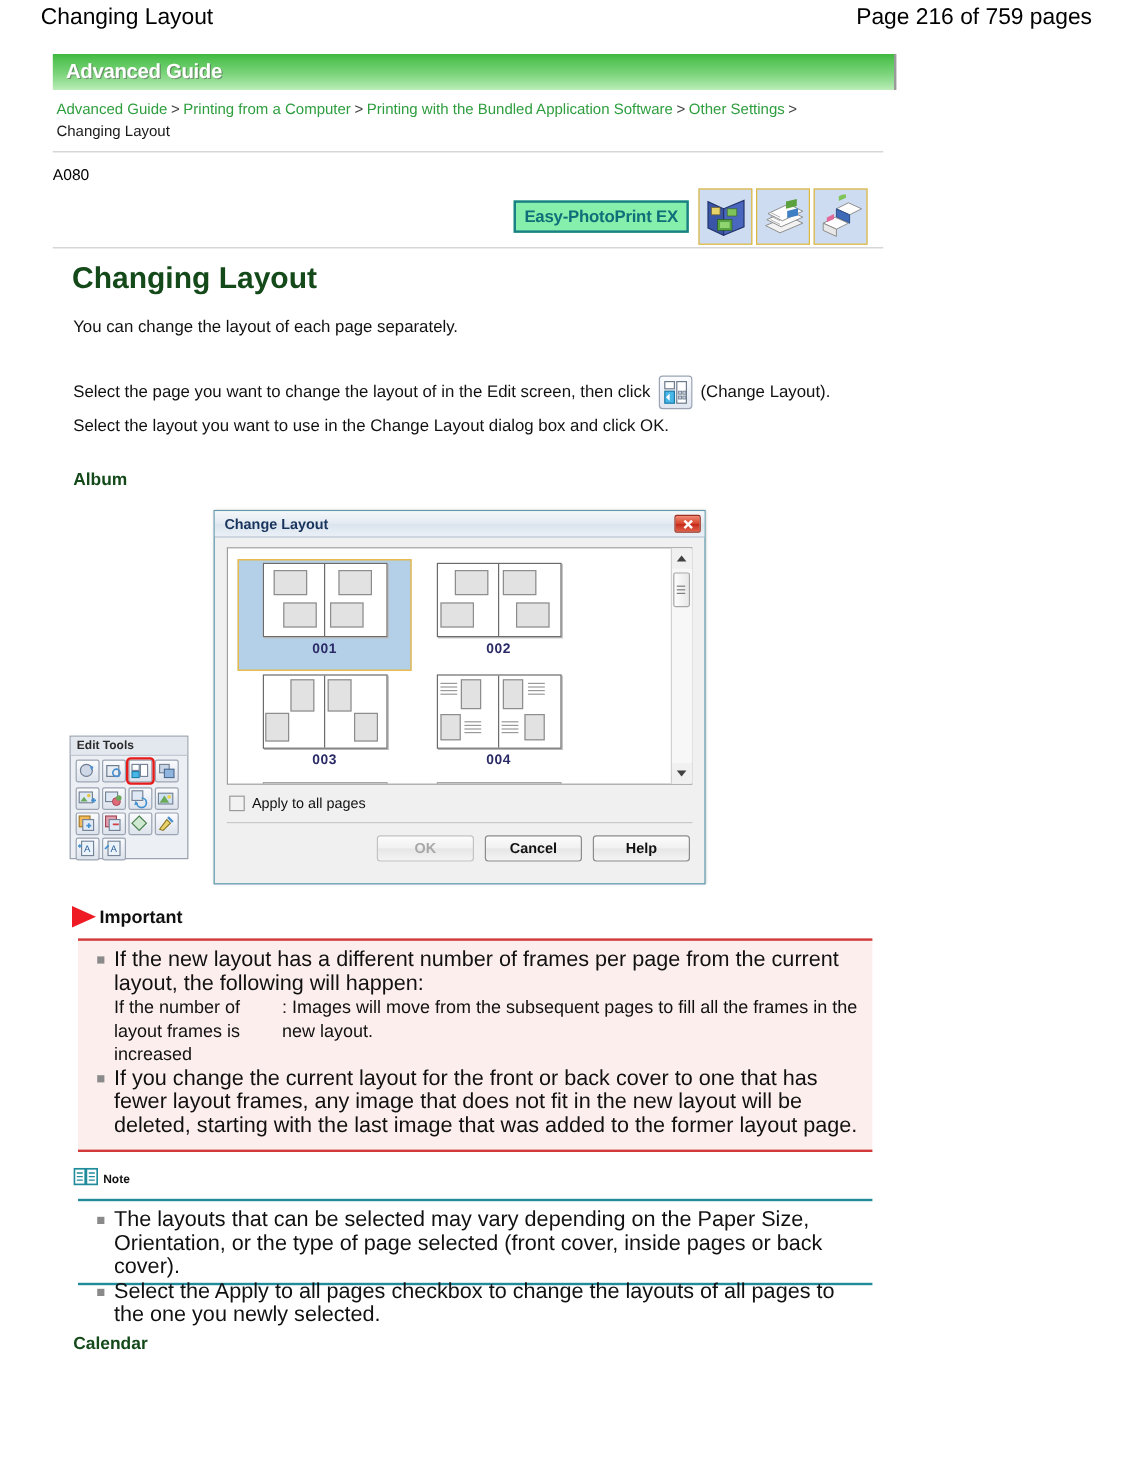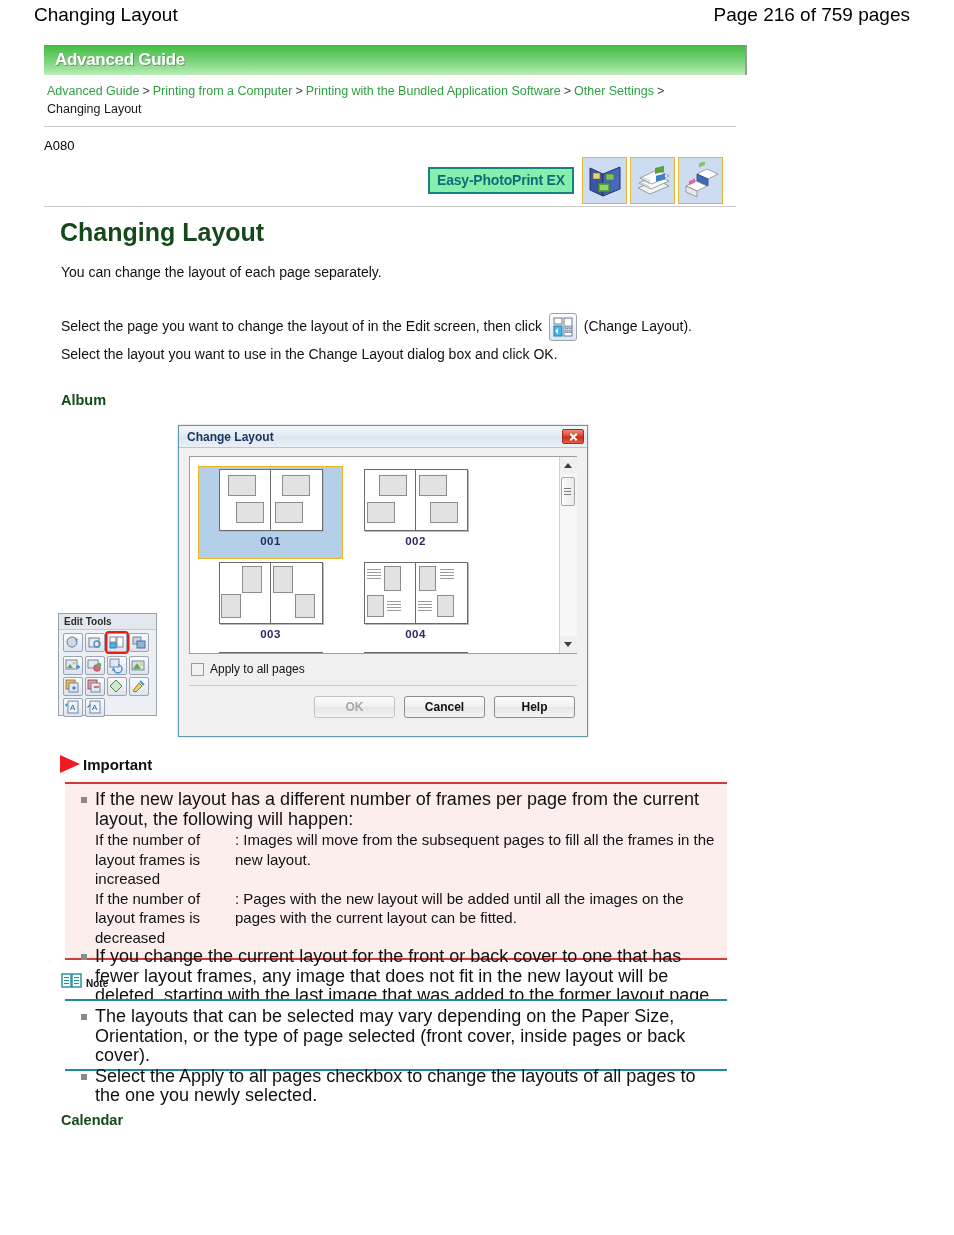--- a/index.html
+++ b/index.html
@@ -679,24 +679,20 @@
 </div>
 <div class="imp-box">
   <div class="bullet-li">
     <span class="bullet-sq"></span>
     <span>If the new layout has a different number of frames per page from the current layout, the following will happen:</span>
   </div>
   <div class="def-row">
     <span class="def-term">If the number of layout frames is increased</span>
     <span class="def-desc">: Images will move from the subsequent pages to fill all the frames in the new layout.</span>
   </div>
-  <div class="def-row">
-    <span class="def-term">If the number of layout frames is decreased</span>
-    <span class="def-desc">: Pages with the new layout will be added until all the images on the pages with the current layout can be fitted.</span>
-  </div>
   <div class="bullet-li">
     <span class="bullet-sq"></span>
     <span>If you change the current layout for the front or back cover to one that has fewer layout frames, any image that does not fit in the new layout will be deleted, starting with the last image that was added to the former layout page.</span>
   </div>
 </div>
 
 <div class="note-head">
   <span>
     <svg width="21" height="18" viewBox="0 0 21 18">
       <rect x="1" y="2" width="9" height="13" fill="#ffffff" stroke="#1f8b9b" stroke-width="1.4"></rect>

